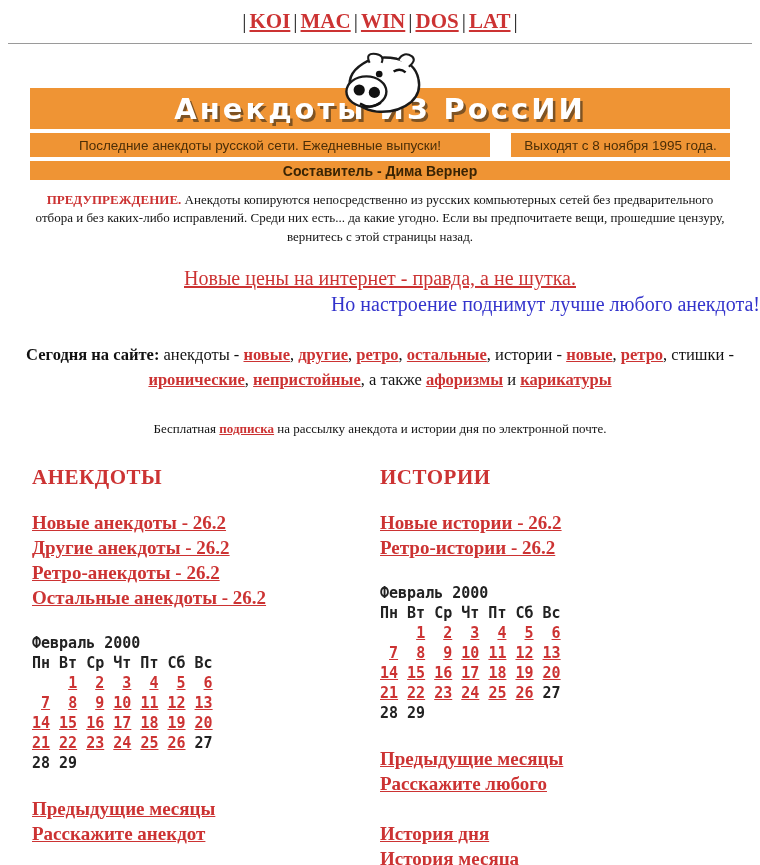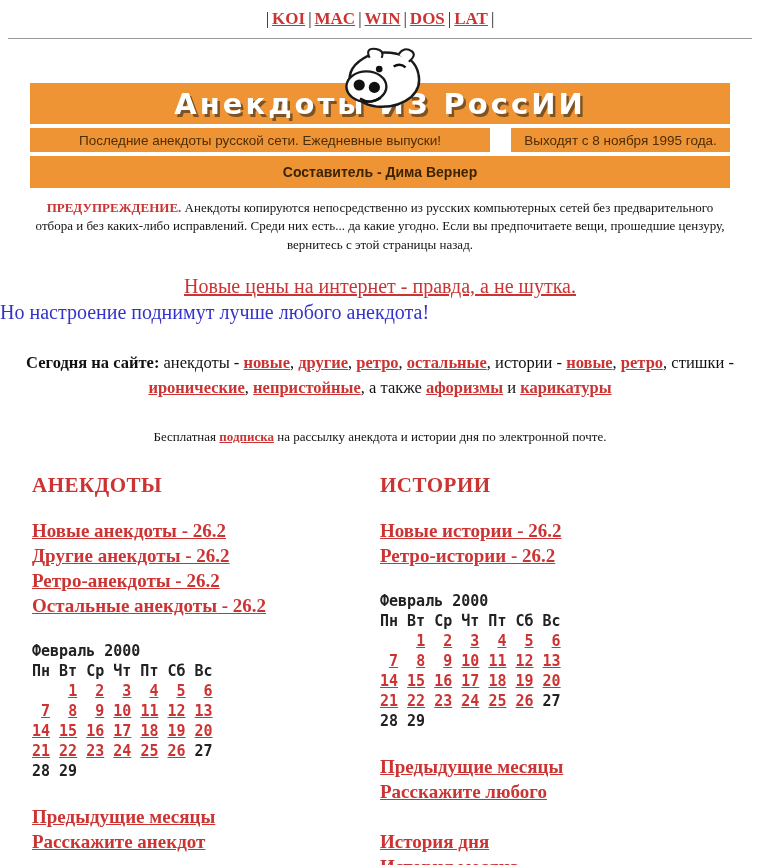--- a/index.html
+++ b/index.html
@@ -7,21 +7,21 @@
     --banner-text:#4b2e07; --ink:#111;
   }
   *{margin:0;padding:0;box-sizing:border-box;}
   html,body{background:#fff;}
   body{
     width:760px;height:865px;overflow:hidden;
     font-family:"Liberation Serif","DejaVu Serif",serif;
     color:var(--ink);
   }
   
-  .topnav{ text-align:center; padding:9px 0 7px; font-size:17px; font-weight:bold;}
+  .topnav{ text-align:center; padding:9px 0 7px; font-size:21px; font-weight:bold;}
   .topnav .pipe{color:#222; font-weight:normal; padding:0 3px;}
   .topnav a{color:var(--red); text-decoration:underline; cursor:pointer;}
   hr.toprule{border:none; border-top:1px solid #9a9a9a; margin:2px 8px 0;}
 
   
   .banner{ position:relative; margin:44px 30px 0; }
   .pig{ position:absolute; left:50%; top:-39px; transform:translateX(-50%); z-index:2;}
   .b-row{ background:var(--orange); }
   .b-title{
     height:41px; display:flex; align-items:center; justify-content:center;
@@ -30,31 +30,31 @@
   }
   .b-sub{ display:flex; gap:21px; margin-top:4px; height:24px;}
   .b-sub .cell{
     background:var(--orange); display:flex; align-items:center; justify-content:center;
     font-family:"Liberation Sans","DejaVu Sans",sans-serif; font-size:13.5px;
     color:var(--banner-text);
   }
   .b-sub .cell.left{flex:0 0 460px;}
   .b-sub .cell.right{flex:1;}
   .b-comp{
-    margin-top:4px; height:32px; display:flex; align-items:center; justify-content:center;
+    margin-top:4px; height:19px; display:flex; align-items:center; justify-content:center;
     font-family:"Liberation Sans","DejaVu Sans",sans-serif; font-size:14px; font-weight:bold;
     color:#3a2404;
   }
 
   
   .warning{ margin:11px auto 0; width:690px; text-align:center; font-size:13px; line-height:1.42;}
   .warning .alert{color:var(--red); font-weight:bold;}
   .promo1{ margin-top:21px; text-align:center; font-size:20px;}
   .promo1 a{color:var(--red); text-decoration:underline; cursor:pointer;}
-  .promo2{ margin-top:3px; text-align:left; font-size:20px; color:var(--blue);}
+  .promo2{ margin-top:3px; text-align:right; font-size:20px; color:var(--blue);}
   .today{ margin:27px auto 12px; width:710px; text-align:center; font-size:16.5px; line-height:1.5;}
   .subscribe{ margin:28px auto 0; width:700px; text-align:center; font-size:13px;}
   .seg-b{font-weight:bold;}
   a.rlink{color:var(--red); font-weight:bold; text-decoration:underline; cursor:pointer;}
 
   
   .cols{ display:flex; margin-top:28px; padding:0 32px;}
   .col{ flex:1; }
   .col-h{ color:var(--red); font-weight:bold; font-size:21px; letter-spacing:.5px;}
   .linklist{ margin-top:20px;}

